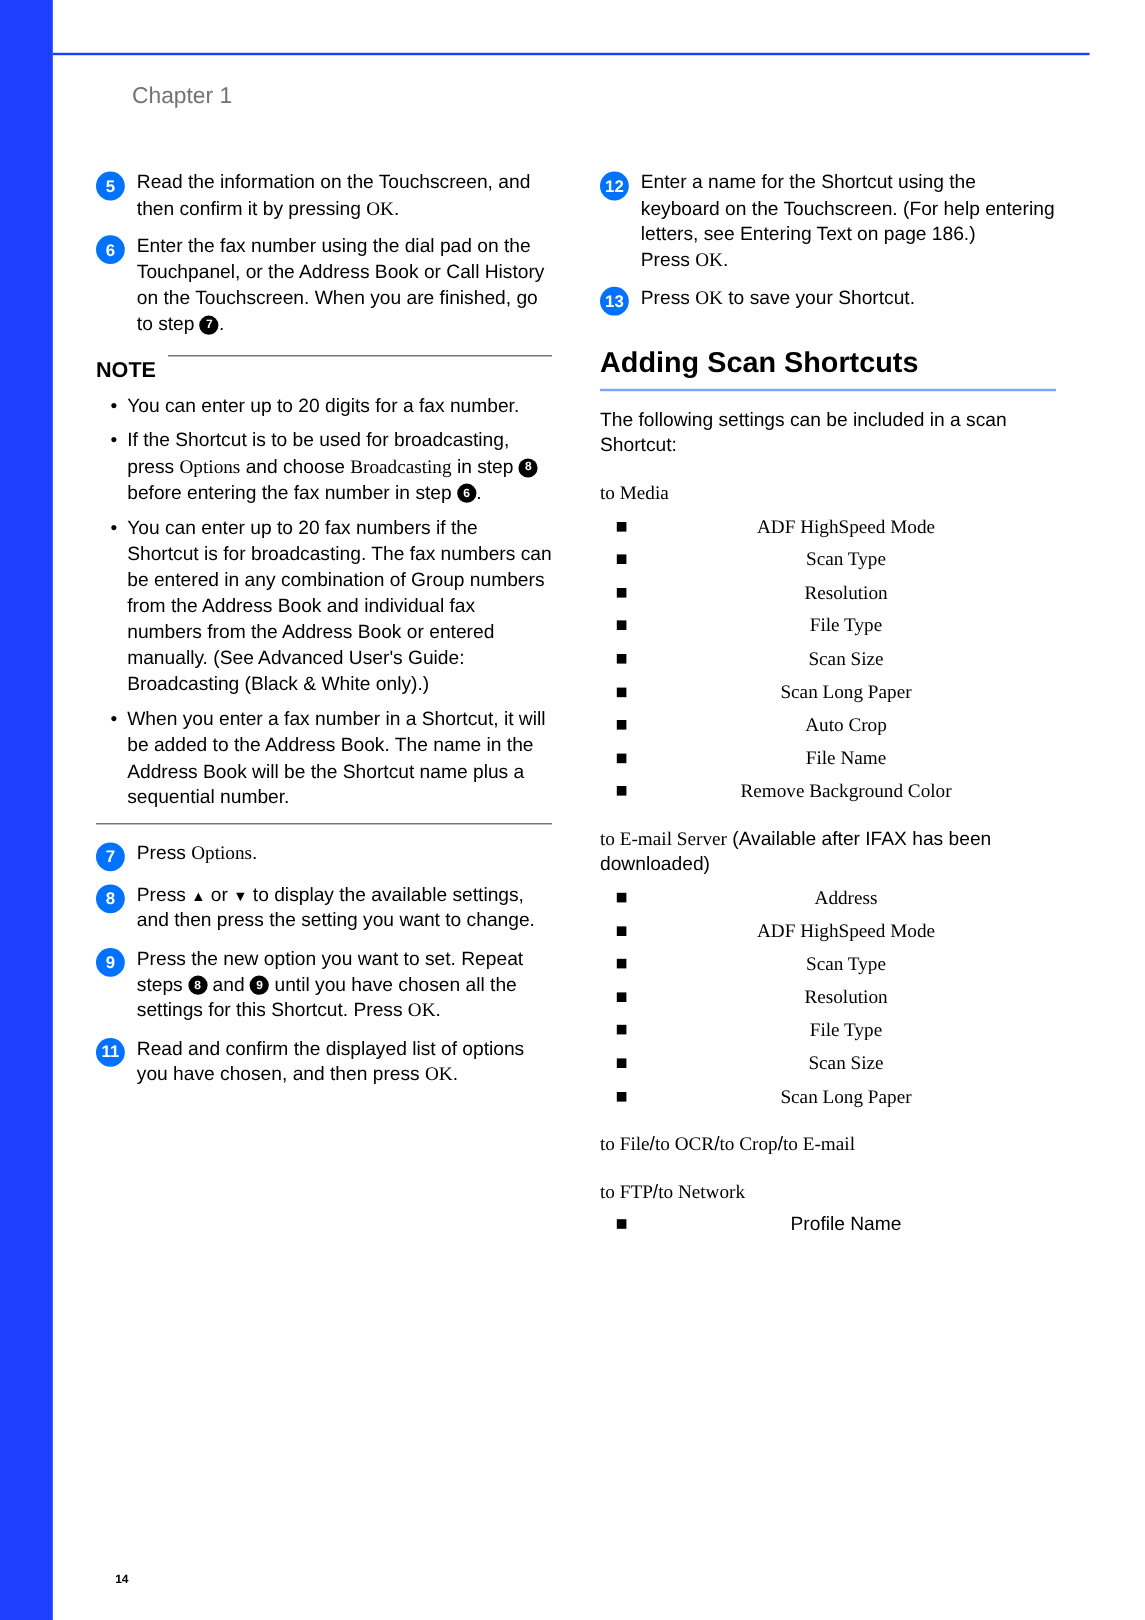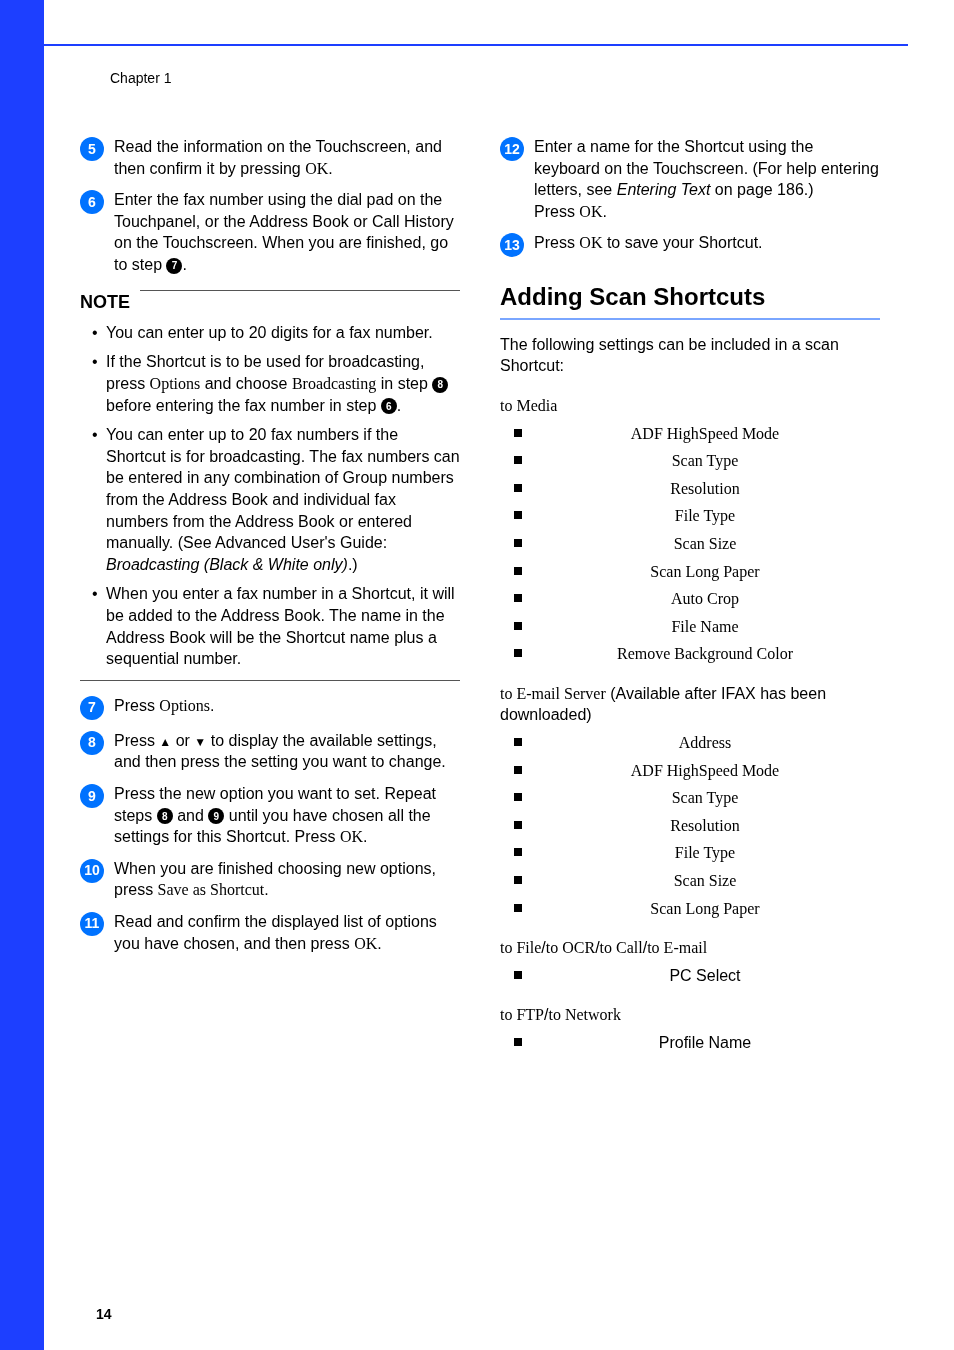--- a/index.html
+++ b/index.html
@@ -1,21 +1,21 @@
 <!DOCTYPE html>
 <html><head>
 <meta charset="utf-8">
 <style>
   * { box-sizing: border-box; margin: 0; padding: 0; }
   html, body { width: 954px; height: 1350px; font-family: Arial, Helvetica, sans-serif; color: #000; }
   body { position: relative; background: #fff; }
   .blue-sidebar { position: absolute; left: 0; top: 0; width: 44px; height: 1350px; background: #1d3fff; }
   .blue-topbar { position: absolute; left: 44px; top: 44px; width: 864px; height: 2px; background: #1d3fff; }
   .page { position: absolute; left: 70px; top: 60px; width: 820px; height: 1260px; padding: 10px 10px 0 10px; }
-  .chapter { font-size: 14px; color: #000000; margin-bottom: 40px; margin-left: 30px; }
+  .chapter { font-size: 19px; color: #737373; margin-bottom: 40px; margin-left: 30px; }
   .columns { display: flex; gap: 40px; }
   .col { flex: 1; font-size: 16px; line-height: 1.35; }
   .step { display: flex; align-items: flex-start; margin: 10px 0; }
   .step-num { flex: 0 0 24px; height: 24px; border-radius: 12px; background: #0072ff; color: #fff; font-weight: bold; font-size: 14px; display: flex; align-items: center; justify-content: center; margin-right: 10px; margin-top: 1px; }
   .step-body { flex: 1; }
   .inline-ref { display: inline-flex; width: 16px; height: 16px; border-radius: 8px; background: #000; color: #fff; font-size: 10px; align-items: center; justify-content: center; vertical-align: middle; font-weight: bold; }
   .mono { font-family: Liberation Serif, serif; font-size: 16px; }
   .note-hdr { display: flex; margin: 14px 0 6px 0; }
   .note-hdr .lbl { font-weight: bold; font-size: 18px; margin-right: 10px; }
   .note-hdr .rule { flex: 1; height: 1px; background: #555; }
@@ -23,22 +23,22 @@
   ul.notelist { list-style: none; padding-left: 14px; }
   ul.notelist > li { position: relative; padding-left: 12px; margin: 8px 0; }
   ul.notelist > li::before { content: "•"; position: absolute; left: -2px; top: 0; }
   h2.section { font-size: 24px; font-weight: bold; margin: 24px 0 4px 0; }
   .section-rule { height: 2px; background: #7aa6ff; margin-bottom: 14px; }
   .lead { margin-bottom: 14px; }
   .subhead { margin-top: 18px; margin-bottom: 6px; }
   ul.sq { list-style: none; padding-left: 14px; text-align: center; }
   ul.sq > li { position: relative; padding-left: 16px; margin: 6px 0; }
   ul.sq > li::before { content: ""; position: absolute; left: 0; top: 6px; width: 8px; height: 8px; background: #000; }
-  .pagenum { position: absolute; left: 96px; bottom: 28px; font-weight: bold; font-size: 14px; }
-  .italic { font-style: italic; }
+  .pagenum { position: absolute; left: 96px; bottom: 28px; font-weight: bold; font-size: 10px; }
+  .italic { }
   .arrow { font-size: 12px; }
 </style>
 </head>
 <body>
 
 <div class="blue-sidebar"></div>
 <div class="blue-topbar"></div>
 
 <div class="page">
   <div class="chapter">Chapter 1</div>
@@ -93,26 +93,20 @@
         </div>
       </div>
 
       <div class="step">
         <div class="step-num">9</div>
         <div class="step-body">
           <span>Press the new option you want to set. Repeat steps </span><span class="inline-ref">8</span><span> and </span><span class="inline-ref">9</span><span> until you have chosen all the settings for this Shortcut. Press </span><span class="mono">OK</span><span>.</span>
         </div>
       </div>
 
-      <div class="step">
-        <div class="step-num">10</div>
-        <div class="step-body">
-          <span>When you are finished choosing new options, press </span><span class="mono">Save as Shortcut</span><span>.</span>
-        </div>
-      </div>
 
       <div class="step">
         <div class="step-num">11</div>
         <div class="step-body">
           <span>Read and confirm the displayed list of options you have chosen, and then press </span><span class="mono">OK</span><span>.</span>
         </div>
       </div>
 
     </div>
 
@@ -158,25 +152,22 @@
         <li class="mono">Address</li>
         <li class="mono">ADF HighSpeed Mode</li>
         <li class="mono">Scan Type</li>
         <li class="mono">Resolution</li>
         <li class="mono">File Type</li>
         <li class="mono">Scan Size</li>
         <li class="mono">Scan Long Paper</li>
       </ul>
 
       <p class="subhead">
-        <span class="mono">to File</span><span>/</span><span class="mono">to OCR</span><span>/</span><span class="mono">to Call</span><span>/</span><span class="mono">to E-mail</span>
+        <span class="mono">to File</span><span>/</span><span class="mono">to OCR</span><span>/</span><span class="mono">to Crop</span><span>/</span><span class="mono">to E-mail</span>
       </p>
-      <ul class="sq">
-        <li>PC Select</li>
-      </ul>
 
       <p class="subhead">
         <span class="mono">to FTP</span><span>/</span><span class="mono">to Network</span>
       </p>
       <ul class="sq">
         <li>Profile Name</li>
       </ul>
 
     </div>
   </div>

